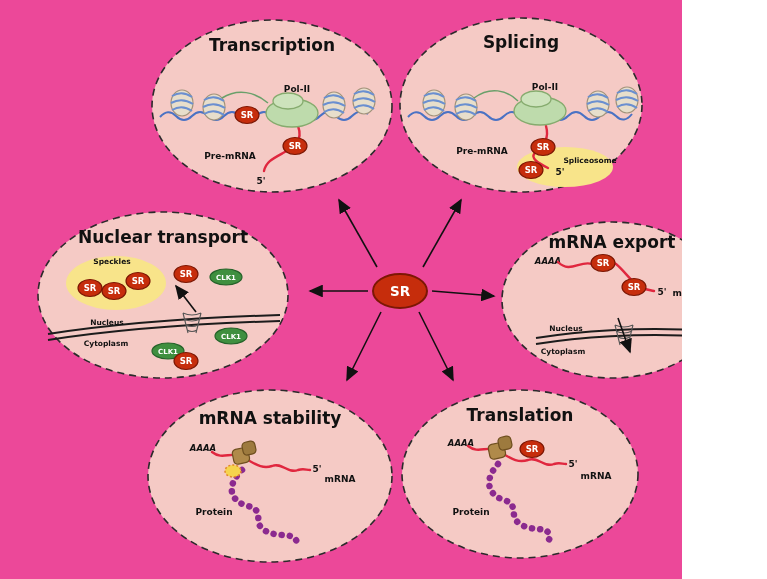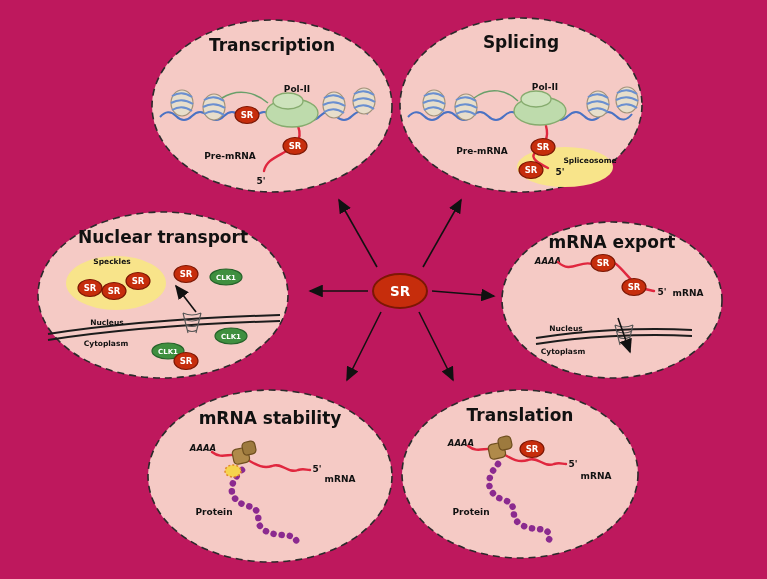--- a/index.html
+++ b/index.html
@@ -1,16 +1,16 @@
 <!DOCTYPE html>
 <html><head>
 <meta charset="utf-8">
 <style>
   html,body{margin:0;padding:0;background:#ffffff;}
-  .stage{position:relative;width:767px;height:579px;background:#be185d;overflow:hidden;}
+  .stage{position:relative;width:682px;height:579px;background:#ec4899;overflow:hidden;}
   svg{display:block;}
   svg text{font-family:"DejaVu Sans", sans-serif;}
   .title{font-size:17px;font-weight:bold;fill:#111;}
   .small{font-size:9px;font-weight:bold;fill:#111;}
   .tiny{font-size:7.5px;font-weight:bold;fill:#111;}
   .aaaa{font-size:8.5px;font-weight:bold;font-style:italic;fill:#111;}
   .sr-text{font-size:8.5px;font-weight:bold;fill:#fff;}
   .sr-text-lg{font-size:13.5px;font-weight:bold;fill:#fff;}
   .clk-text{font-size:7px;font-weight:bold;fill:#fff;}
   .panel{fill:#f5cac5;stroke:#2b2b2b;stroke-width:1.6;stroke-dasharray:7 5;}

